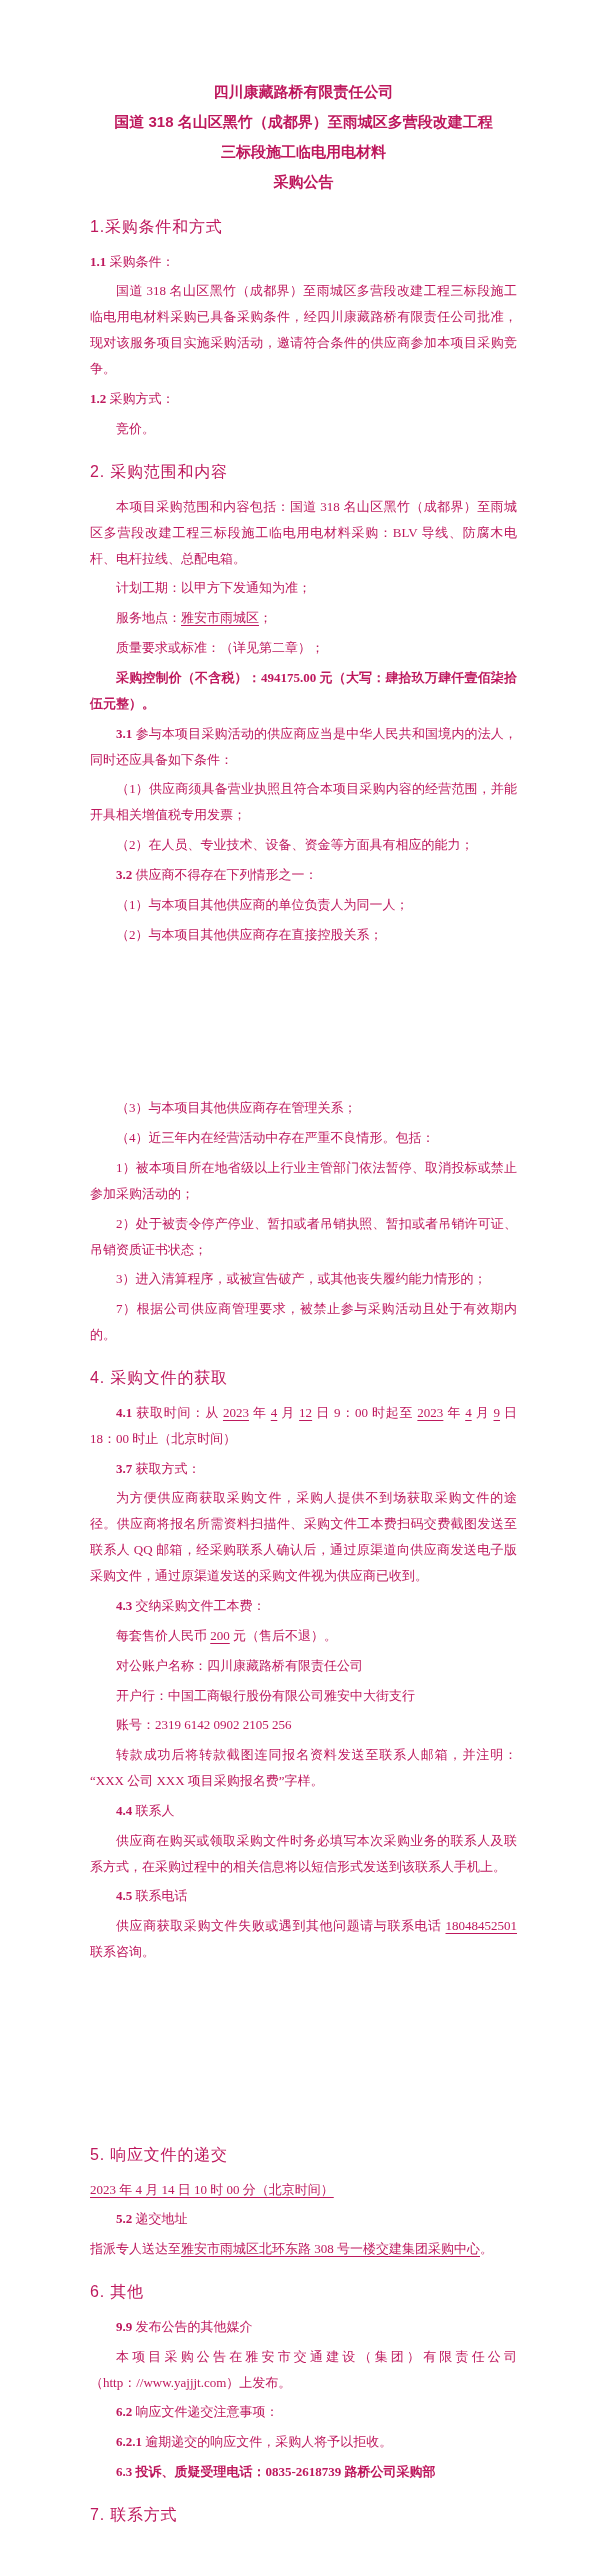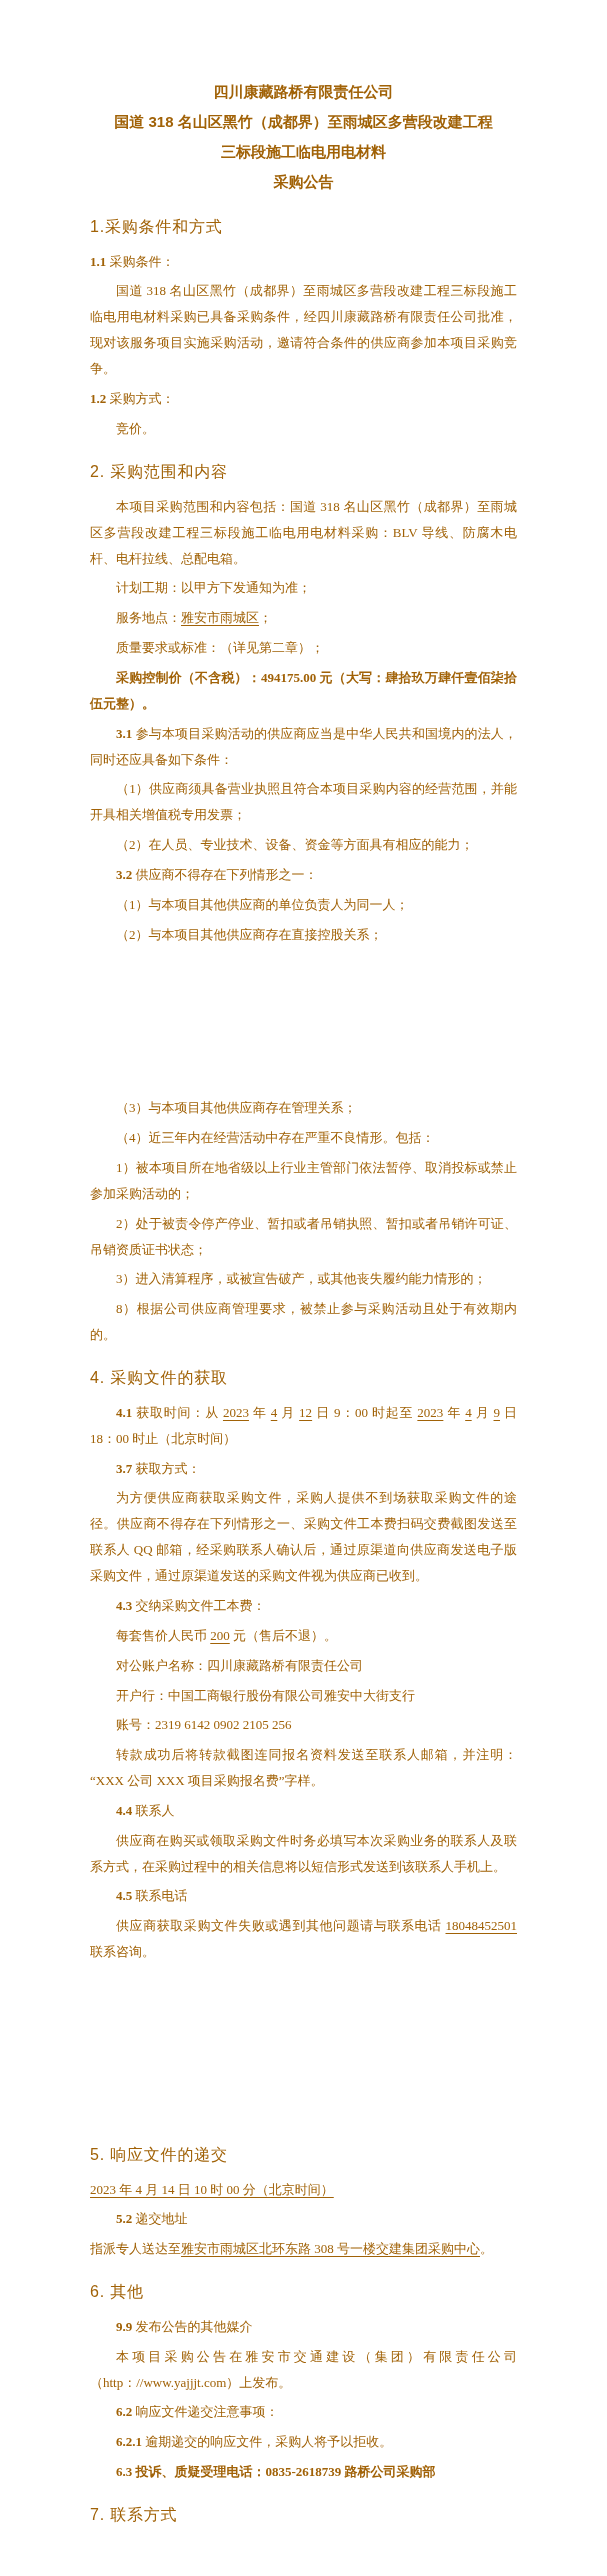--- a/index.html
+++ b/index.html
@@ -1,18 +1,18 @@
 <!DOCTYPE html>
 <html lang="zh" style="font-size:12px"><head>
 <meta charset="utf-8">
 <style>
   html,body{margin:0;padding:0;background:#ffffff;}
   .page{
     width:607px;height:2576px;overflow:hidden;box-sizing:border-box;
-    margin:0 auto;background:#fff;color:#a16207;
+    margin:0 auto;background:#fff;color:#be185d;
     padding:77px 90px 0 90px;
     font-family:"Liberation Serif","DejaVu Serif",serif;
     font-size:13px;line-height:26px;
   }
   .title-block{text-align:center;font-family:"Liberation Sans","DejaVu Sans",sans-serif;
     font-weight:bold;font-size:15px;line-height:30px;margin-bottom:10.6px;}
   .sec-heading{font-family:"Liberation Sans","DejaVu Sans",sans-serif;
     font-weight:normal;font-size:16px;line-height:23px;margin:18px 0 10.6px 0;letter-spacing:0.8px;}
   p{margin:3.8px 0;text-align:justify;}
   .indent{text-indent:2em;}
@@ -54,26 +54,26 @@
   <p class="indent">（1）与本项目其他供应商的单位负责人为同一人；</p>
   <p class="indent">（2）与本项目其他供应商存在直接控股关系；</p>
 
   <div class="gap1"></div>
 
   <p class="indent">（3）与本项目其他供应商存在管理关系；</p>
   <p class="indent">（4）近三年内在经营活动中存在严重不良情形。包括：</p>
   <p class="indent">1）被本项目所在地省级以上行业主管部门依法暂停、取消投标或禁止参加采购活动的；</p>
   <p class="indent">2）处于被责令停产停业、暂扣或者吊销执照、暂扣或者吊销许可证、吊销资质证书状态；</p>
   <p class="indent">3）进入清算程序，或被宣告破产，或其他丧失履约能力情形的；</p>
-  <p class="indent">8）根据公司供应商管理要求，被禁止参与采购活动且处于有效期内的。</p>
+  <p class="indent">7）根据公司供应商管理要求，被禁止参与采购活动且处于有效期内的。</p>
 
   <div class="sec-heading">4. 采购文件的获取</div>
   <p class="indent"><span class="num">4.1</span><span> 获取时间：从 </span><span class="u">2023</span><span> 年 </span><span class="u">4</span><span> 月 </span><span class="u">12</span><span> 日 9：00 时起至 </span><span class="u">2023</span><span> 年 </span><span class="u">4</span><span> 月 </span><span class="u">9</span><span> 日 18：00 时止（北京时间）</span></p>
   <p class="indent"><span class="num">3.7</span><span> 获取方式：</span></p>
-  <p class="indent">为方便供应商获取采购文件，采购人提供不到场获取采购文件的途径。供应商不得存在下列情形之一、采购文件工本费扫码交费截图发送至联系人 QQ 邮箱，经采购联系人确认后，通过原渠道向供应商发送电子版采购文件，通过原渠道发送的采购文件视为供应商已收到。</p>
+  <p class="indent">为方便供应商获取采购文件，采购人提供不到场获取采购文件的途径。供应商将报名所需资料扫描件、采购文件工本费扫码交费截图发送至联系人 QQ 邮箱，经采购联系人确认后，通过原渠道向供应商发送电子版采购文件，通过原渠道发送的采购文件视为供应商已收到。</p>
   <p class="indent"><span class="num">4.3</span><span> 交纳采购文件工本费：</span></p>
   <p class="indent"><span>每套售价人民币 </span><span class="u">200</span><span> 元（售后不退）。</span></p>
   <p class="indent">对公账户名称：四川康藏路桥有限责任公司</p>
   <p class="indent">开户行：中国工商银行股份有限公司雅安中大街支行</p>
   <p class="indent">账号：2319 6142 0902 2105 256</p>
   <p class="indent">转款成功后将转款截图连同报名资料发送至联系人邮箱，并注明：“XXX 公司 XXX 项目采购报名费”字样。</p>
   <p class="indent"><span class="num">4.4</span><span> 联系人</span></p>
   <p class="indent">供应商在购买或领取采购文件时务必填写本次采购业务的联系人及联系方式，在采购过程中的相关信息将以短信形式发送到该联系人手机上。</p>
   <p class="indent"><span class="num">4.5</span><span> 联系电话</span></p>
   <p class="indent"><span>供应商获取采购文件失败或遇到其他问题请与联系电话 </span><span class="u">18048452501</span><span> 联系咨询。</span></p>

